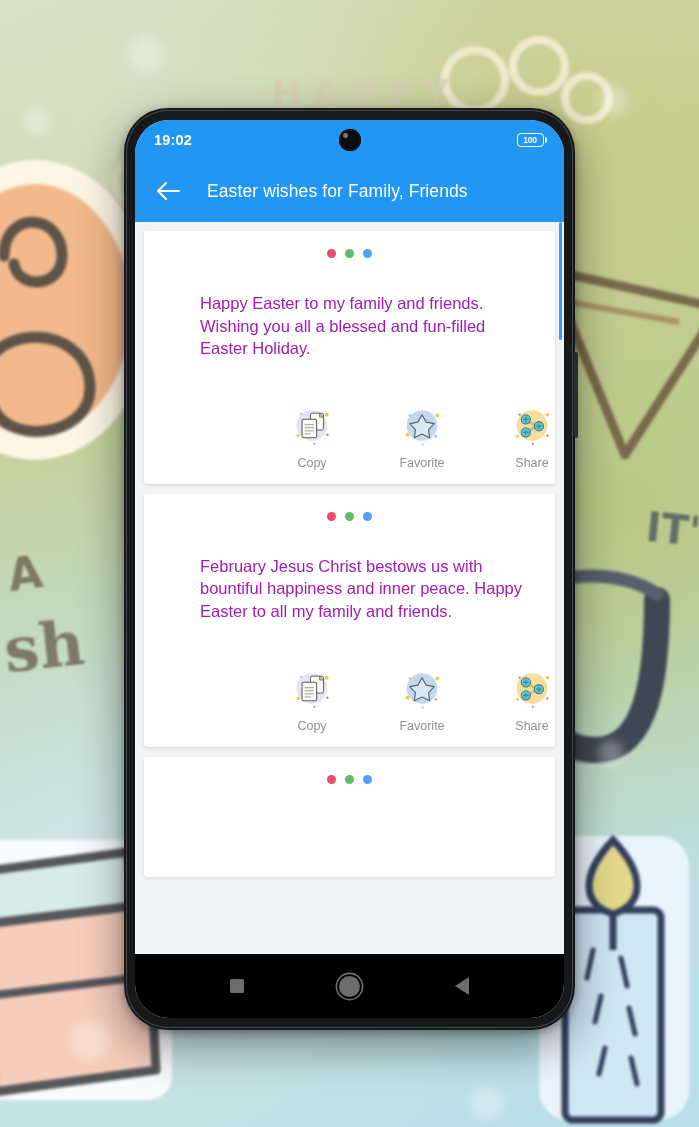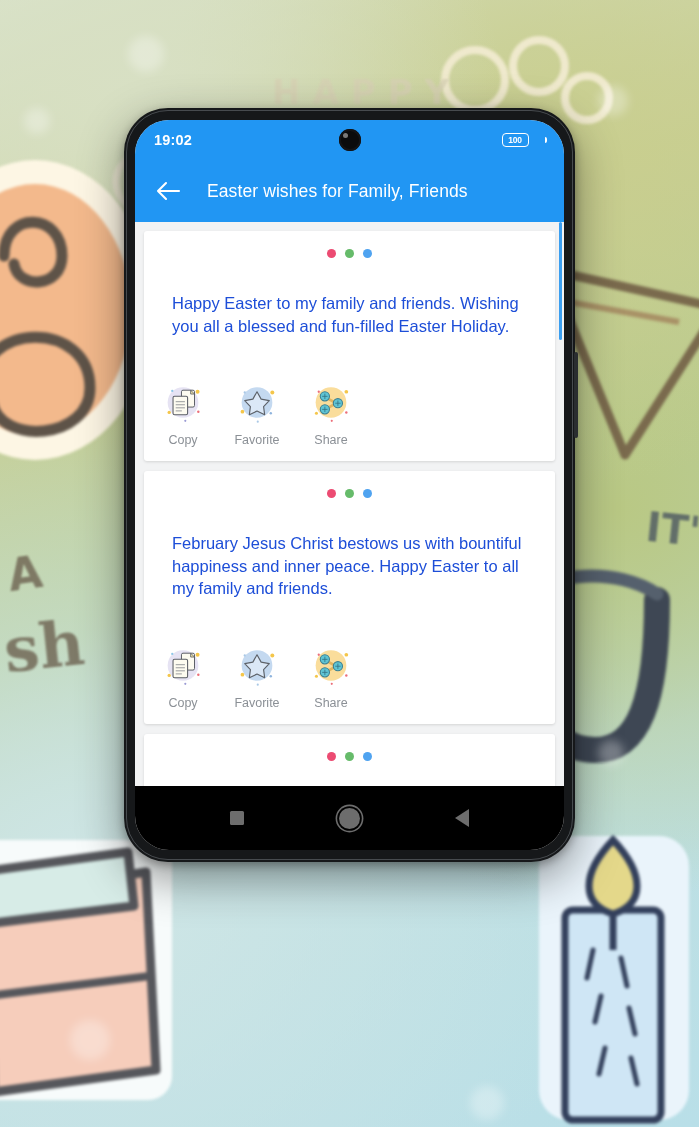--- a/index.html
+++ b/index.html
@@ -47,21 +47,21 @@
     background: rgba(255,255,255,0.30);
     filter: blur(5px);
   }
 
   
   #phone {
     position: absolute;
     left: 124px;
     top: 108px;
     width: 451px;
-    height: 754px;
+    height: 922px;
     background: #16181a;
     border-radius: 44px;
     box-shadow: 0 16px 46px rgba(0,0,0,.42), 0 3px 10px rgba(0,0,0,.3);
     padding: 12px 11px 12px 11px;
     z-index: 5;
   }
   #phone::before { 
     content: "";
     position: absolute;
     inset: 2px;
@@ -122,21 +122,21 @@
     content: "";
     position: absolute;
     left: 4px; top: 3.5px;
     width: 5px; height: 5px;
     border-radius: 50%;
     background: rgba(255,255,255,.45);
   }
   #battery {
     display: flex;
     align-items: center;
-    gap: 16px;
+    gap: 1px;
   }
   .batt-body {
     width: 27px;
     height: 14px;
     border: 1.6px solid #fff;
     border-radius: 4px;
     display: flex;
     align-items: center;
     justify-content: center;
   }
@@ -218,31 +218,32 @@
   }
   .card-dots {
     display: flex;
     justify-content: center;
     gap: 9px;
     margin-bottom: 34px;
   }
   .dot { width: 9px; height: 9px; border-radius: 50%; }
 
   .card-text {
-    color: #1d4ed8;
+    color: #a21caf;
     font-size: 16.5px;
     line-height: 1.37;
     padding: 0 28px;
     font-weight: 400;
+    margin-left: 28px;
   }
 
   .card-actions {
     display: flex;
-    justify-content: flex-start;
-    gap: 28px;
+    justify-content: flex-end;
+    gap: 64px;
     padding: 44px 0 14px 16px;
   }
   .action {
     display: flex;
     flex-direction: column;
     align-items: center;
     gap: 6px;
     cursor: pointer;
   }
   .action-icon { width: 46px; height: 46px; display: block; }

